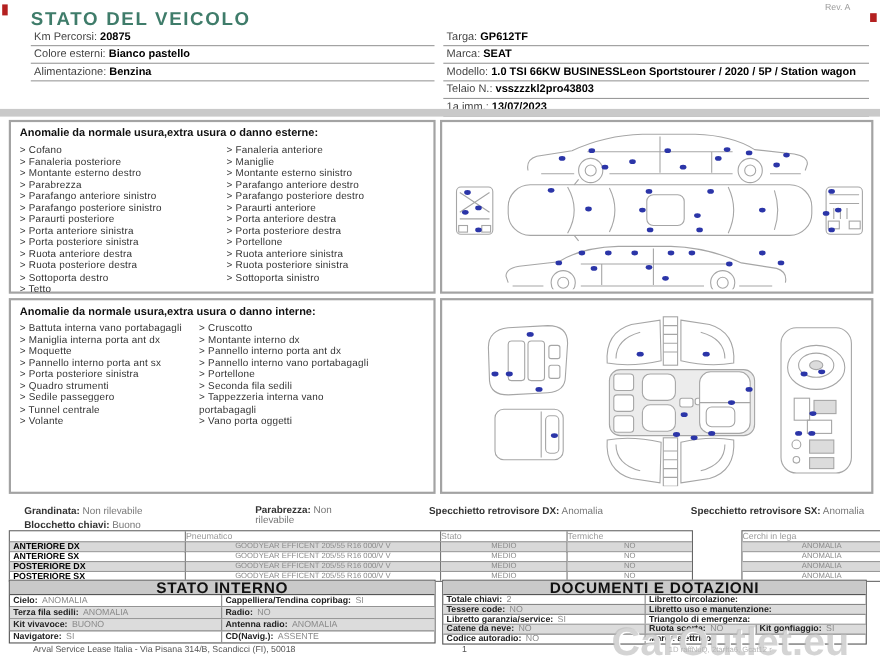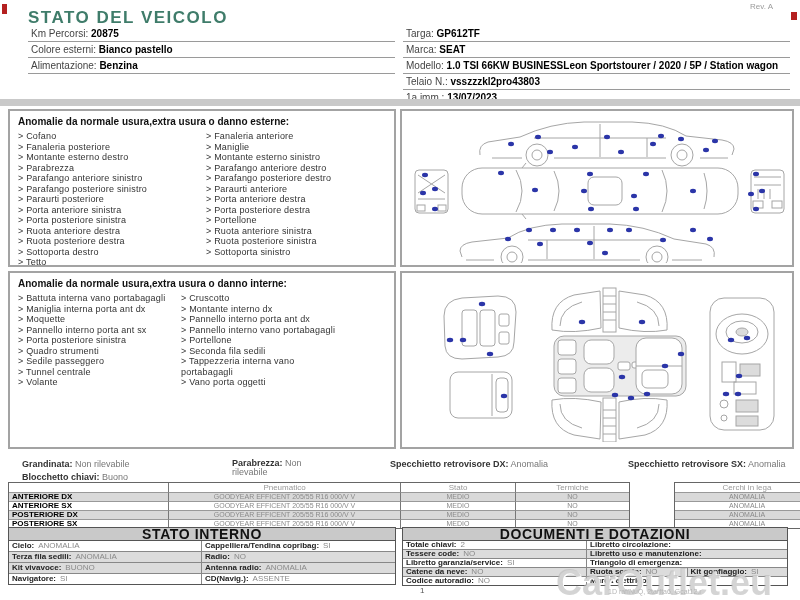--- a/index.html
+++ b/index.html
@@ -47,21 +47,21 @@
   .st-wrap{display:inline-block;width:86px;line-height:9px;}
 
   
   .tyre{position:absolute;left:8px;top:482px;width:622px;border:1px solid #666;
         box-sizing:border-box;}
   .tyre-grid{display:grid;grid-template-columns:160px 232px 115px 113px;}
   .tyre-grid > div{border-right:1px solid #777;border-top:1px solid #999;
         height:8px;line-height:8px;overflow:hidden;white-space:nowrap;}
   .tyre-grid > div:nth-child(-n+4){border-top:none;height:9px;line-height:9px;}
   .tyre-grid > div:nth-child(4n){border-right:none;}
-  .th{font-size:8px;color:#9a9a9a;text-align:center;}
+  .th{font-size:8px;color:#9a9a9a;text-align:left;}
   .tpos{font-size:8px;font-weight:bold;color:#000;padding-left:3px;}
   .tval{font-size:7px;color:#8a8a8a;text-align:center;}
   .shade{background:#d9d9d9;}
   .cerchi{position:absolute;left:636px;top:482px;width:146px;border:1px solid #666;
           box-sizing:border-box;margin-left:38px;}
   .cerchi > div{border-top:1px solid #999;height:8px;line-height:8px;}
   .cerchi > div:first-child{border-top:none;height:9px;line-height:9px;}
 
   
   .bt{position:absolute;top:527px;border:1px solid #555;box-sizing:border-box;background:#fff;}
@@ -511,17 +511,18 @@
           <span class="lbl">Codice autoradio:</span>
           <span class="val">NO</span>
         </div>
       <div class="bt-cell cB">
           <span class="lbl">Marca elettrico:</span>
           <span class="val"></span>
         </div>
     </div>
   </div>
 
+  <div class="foot-co">Arval Service Lease Italia - Via Pisana 314/B, Scandicci (FI), 50018</div>
   <div class="foot-pg">1</div>
   <div class="watermark">CarOutlet.eu</div>
   <div class="idtext">1D raffNuQ, 2tarfta6, Gcat12.r</div>
 
 </div>
 
 </body></html>

